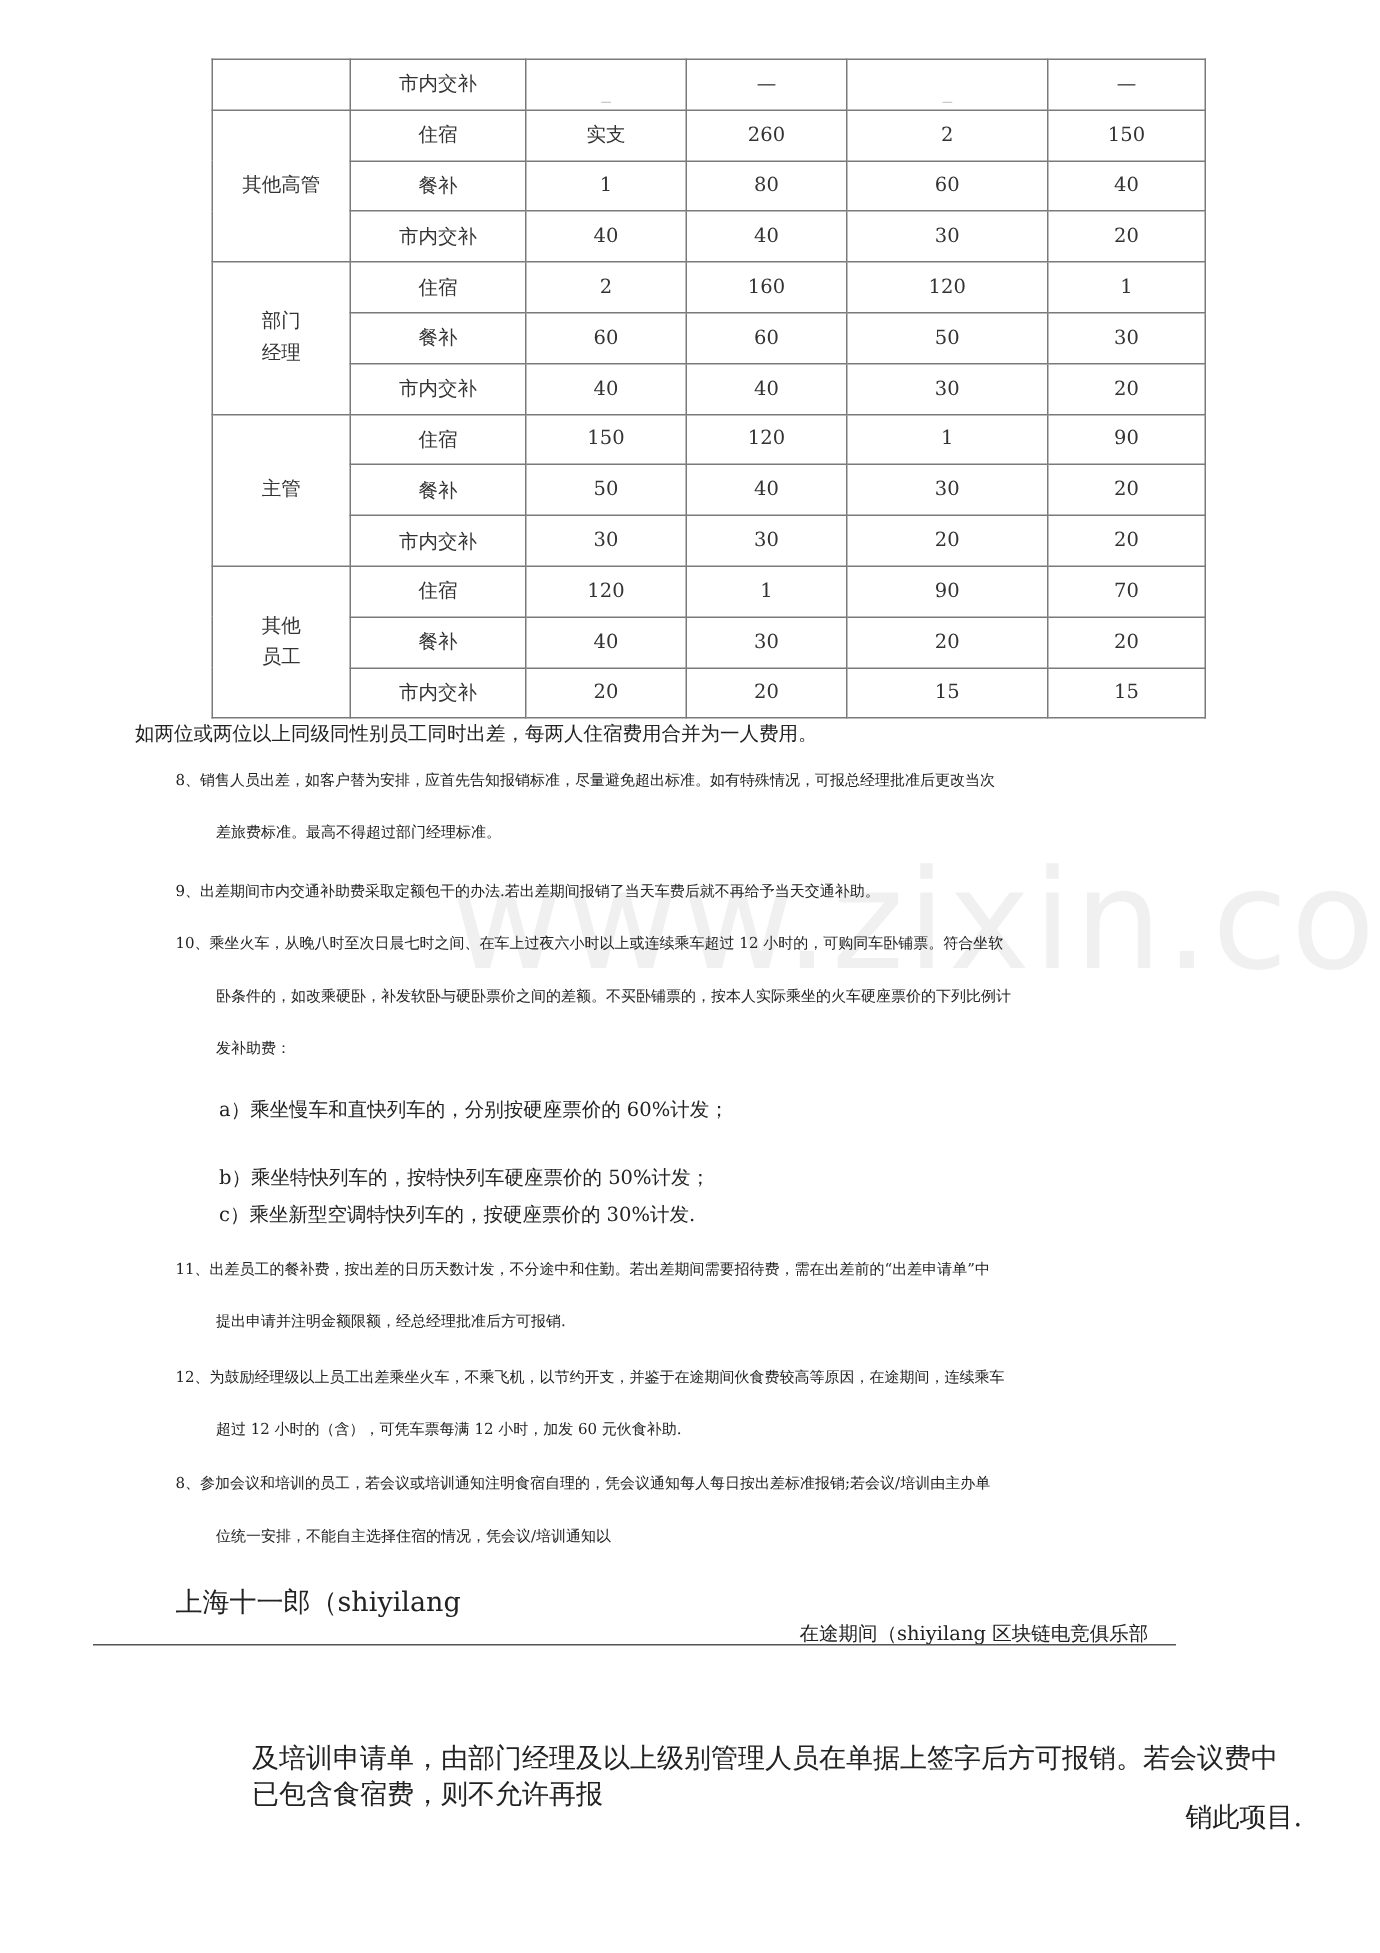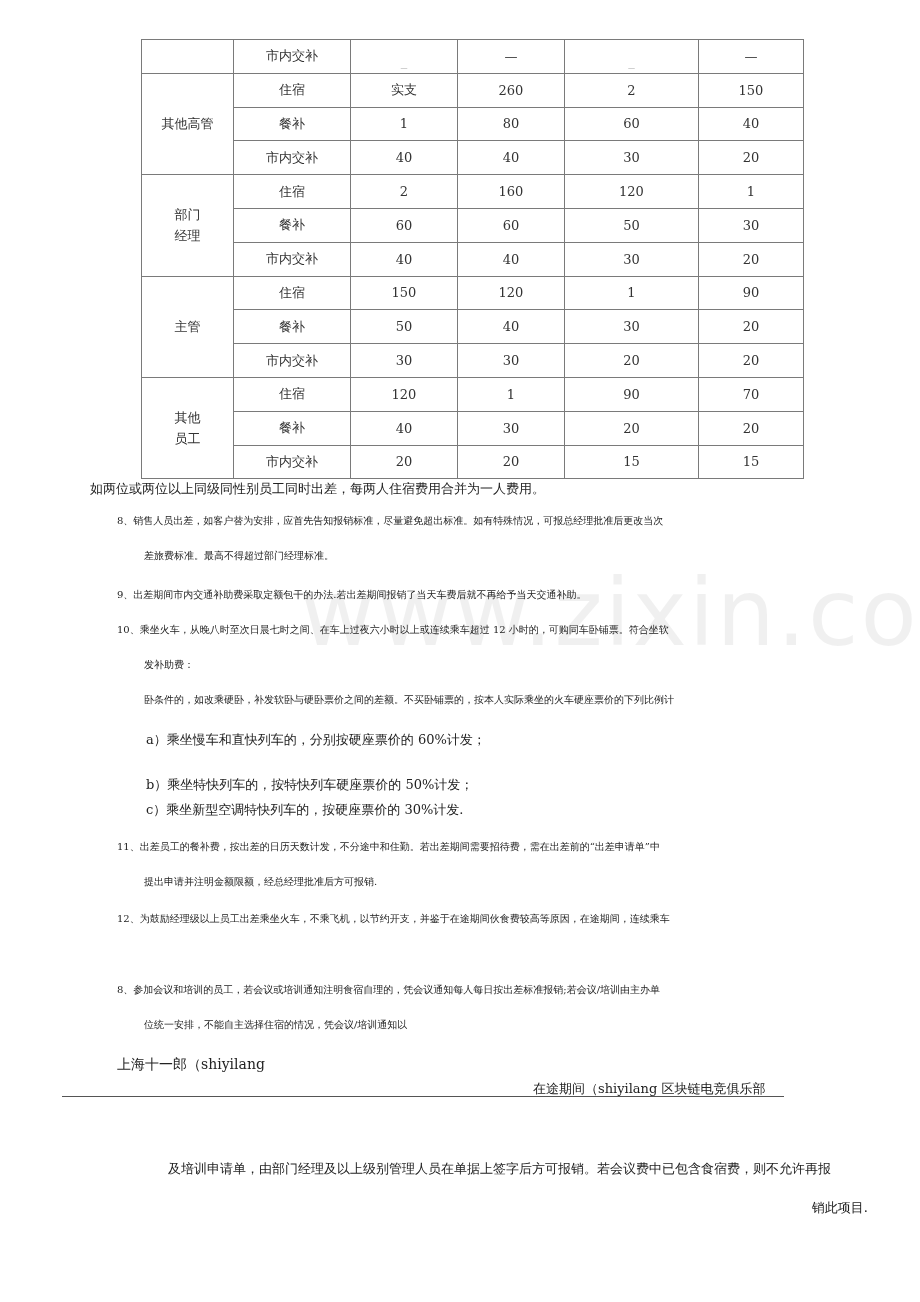--- a/index.html
+++ b/index.html
@@ -69,41 +69,41 @@
     .para .cont { padding-left: 27px; display: block; }
     .sub {
       position: absolute;
       left: 146px;
       font-size: 13px;
     }
     .footer-left {
       position: absolute;
       left: 117px;
       top: 1056px;
-      font-size: 14px;
+      font-size: 18px;
     }
     .footer-right {
       position: absolute;
       left: 533px;
       top: 1080px;
       font-size: 13px;
     }
     .footer-rule {
       position: absolute;
       left: 62px;
       top: 1096px;
       width: 722px;
       height: 1px;
       background: #555;
     }
     .page2 {
       position: absolute;
       left: 168px;
       width: 700px;
-      font-size: 13px;
+      font-size: 18px;
     }
   </style>
 </head>
 <body>
 
 <div class="watermark">www.zixin.com.cn</div>
 
 <table class="std">
   <tbody>
     <tr>
@@ -221,35 +221,36 @@
   <span>8、销售人员出差，如客户替为安排，应首先告知报销标准，尽量避免超出标准。如有特殊情况，可报总经理批准后更改当次</span>
   <span class="cont">差旅费标准。最高不得超过部门经理标准。</span>
 </div>
 
 <div class="para" style="top:577px;">
   <span>9、出差期间市内交通补助费采取定额包干的办法.若出差期间报销了当天车费后就不再给予当天交通补助。</span>
 </div>
 
 <div class="para" style="top:612px; left:117px;">
   <span>10、乘坐火车，从晚八时至次日晨七时之间、在车上过夜六小时以上或连续乘车超过 12 小时的，可购同车卧铺票。符合坐软</span>
+  <span class="cont">卧条件的，如改乘硬卧，补发软卧与硬卧票价之间的差额。不买卧铺票的，按本人实际乘坐的火车硬座票价的下列比例计</span>
   <span class="cont">发补助费：</span>
-  <span class="cont">卧条件的，如改乘硬卧，补发软卧与硬卧票价之间的差额。不买卧铺票的，按本人实际乘坐的火车硬座票价的下列比例计</span>
 </div>
 
 <div class="sub" style="top:731px;">a）乘坐慢车和直快列车的，分别按硬座票价的 60%计发；</div>
 <div class="sub" style="top:776px;">b）乘坐特快列车的，按特快列车硬座票价的 50%计发；</div>
 <div class="sub" style="top:801px;">c）乘坐新型空调特快列车的，按硬座票价的 30%计发.</div>
 
 <div class="para" style="top:829px;">
   <span>11、出差员工的餐补费，按出差的日历天数计发，不分途中和住勤。若出差期间需要招待费，需在出差前的“出差申请单”中</span>
   <span class="cont">提出申请并注明金额限额，经总经理批准后方可报销.</span>
 </div>
 
 <div class="para" style="top:901px;">
   <span>12、为鼓励经理级以上员工出差乘坐火车，不乘飞机，以节约开支，并鉴于在途期间伙食费较高等原因，在途期间，连续乘车</span>
+  <span class="cont">超过 12 小时的（含），可凭车票每满 12 小时，加发 60 元伙食补助.</span>
 </div>
 
 <div class="para" style="top:972px;">
   <span>8、参加会议和培训的员工，若会议或培训通知注明食宿自理的，凭会议通知每人每日按出差标准报销;若会议/培训由主办单</span>
   <span class="cont">位统一安排，不能自主选择住宿的情况，凭会议/培训通知以</span>
 </div>
 
 <div class="footer-left">上海十一郎（shiyilang</div>
 <div class="footer-right">在途期间（shiyilang 区块链电竞俱乐部</div>
 <div class="footer-rule"></div>

